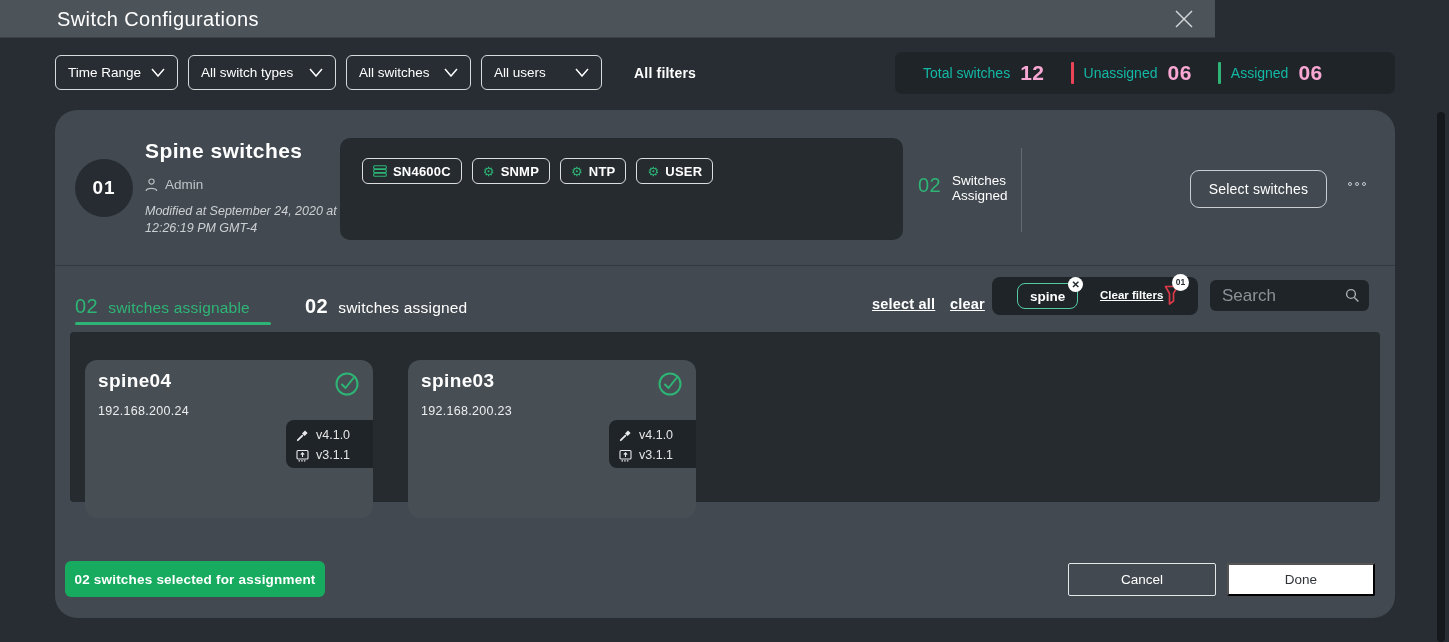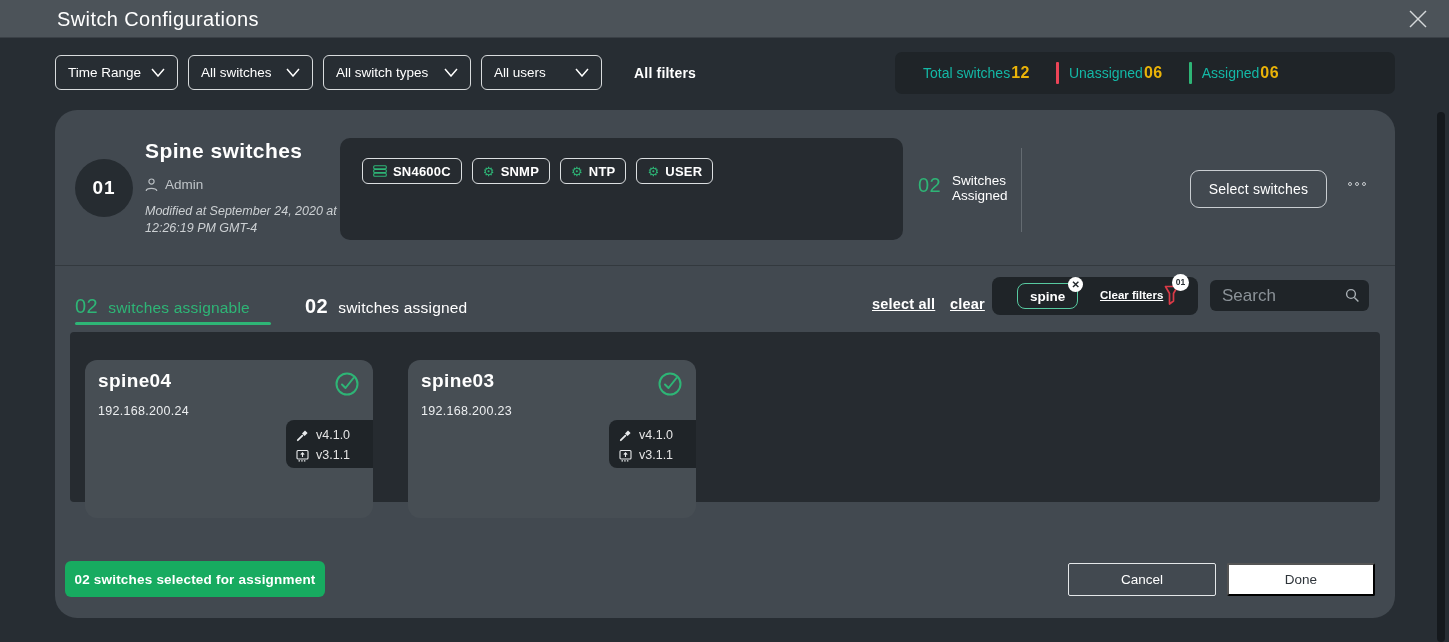--- a/index.html
+++ b/index.html
@@ -2,38 +2,38 @@
 <html><head>
 <meta charset="utf-8">
 <style>
   * { margin:0; padding:0; box-sizing:border-box; }
   html,body { background:#1d2227; }
   #app {
     position:relative; width:1449px; height:642px; overflow:hidden;
     background:#272d33; font-family:"Liberation Sans", sans-serif; color:#fff;
   }
   
-  .topbar { position:absolute; left:0; top:0; width:1449px; height:38px;
+  .topbar { position:absolute; left:0; top:0; width:1215px; height:38px;
     background:#4c5359; border-bottom:1px solid #3a4046; }
   .topbar-title { position:absolute; left:57px; top:0; line-height:38px;
     font-size:20px; font-weight:500; letter-spacing:.4px; }
   .close-btn { position:absolute; right:16px; top:4px; width:30px; height:30px;
     display:flex; align-items:center; justify-content:center; cursor:pointer; }
   
   .filter-row { position:absolute; left:55px; top:55px; display:flex; align-items:center; gap:10px; }
   .dropdown { height:35px; border:1px solid #d8dbdd; border-radius:6px;
     display:flex; align-items:center; justify-content:space-between;
     padding:0 12px; font-size:13.5px; font-weight:500; color:#fff; background:transparent; }
   .dd-1{width:123px}.dd-2{width:125px}.dd-3{width:148px}.dd-4{width:121px}
   .all-filters { margin-left:22px; font-size:14px; font-weight:700; letter-spacing:.2px; }
   
   .stats { position:absolute; left:895px; top:52px; width:500px; height:42px;
     background:#1f2428; border-radius:7px; display:flex; align-items:center; padding:0 0 0 28px; }
   .stat-label { font-size:14px; color:#14b8a6; }
-  .stat-value { font-size:16px; font-weight:700; color:#eab308; margin-left:1px; letter-spacing:.5px; }
+  .stat-value { font-size:21px; font-weight:700; color:#f9a8d4; margin-left:10px; letter-spacing:.5px; }
   .stat-bar { width:3px; height:22px; margin:0 10px 0 26px; border-radius:1px; }
   
   .card { position:absolute; left:55px; top:110px; width:1340px; height:508px;
     background:#424950; border-radius:22px; }
   .num-circle { position:absolute; left:20px; top:49px; width:58px; height:58px;
     border-radius:50%; background:#262c31; display:flex; align-items:center;
     justify-content:center; font-size:19px; font-weight:700; letter-spacing:1px; }
   .group-name { position:absolute; left:90px; top:29px; font-size:21px; font-weight:700; letter-spacing:.4px; }
   .owner-row { position:absolute; left:90px; top:67px; display:flex; align-items:center;
     gap:7px; font-size:13.5px; color:#bfc4c8; }
@@ -128,28 +128,28 @@
     </div>
   </div>
 
   <div class="filter-row">
     <div class="dropdown dd-1">
       <span>Time Range</span>
       <svg width="14" height="9" viewBox="0 0 14 9">
           <polyline points="1,1 7,8 13,1" fill="none" stroke="#fff" stroke-width="1.5"></polyline>
         </svg>
     </div>
+    <div class="dropdown dd-3">
+      <span>All switch types</span>
+      <svg width="14" height="9" viewBox="0 0 14 9">
+          <polyline points="1,1 7,8 13,1" fill="none" stroke="#fff" stroke-width="1.5"></polyline>
+        </svg>
+    </div>
     <div class="dropdown dd-2">
       <span>All switches</span>
-      <svg width="14" height="9" viewBox="0 0 14 9">
-          <polyline points="1,1 7,8 13,1" fill="none" stroke="#fff" stroke-width="1.5"></polyline>
-        </svg>
-    </div>
-    <div class="dropdown dd-3">
-      <span>All switch types</span>
       <svg width="14" height="9" viewBox="0 0 14 9">
           <polyline points="1,1 7,8 13,1" fill="none" stroke="#fff" stroke-width="1.5"></polyline>
         </svg>
     </div>
     <div class="dropdown dd-4">
       <span>All users</span>
       <svg width="14" height="9" viewBox="0 0 14 9">
           <polyline points="1,1 7,8 13,1" fill="none" stroke="#fff" stroke-width="1.5"></polyline>
         </svg>
     </div>

